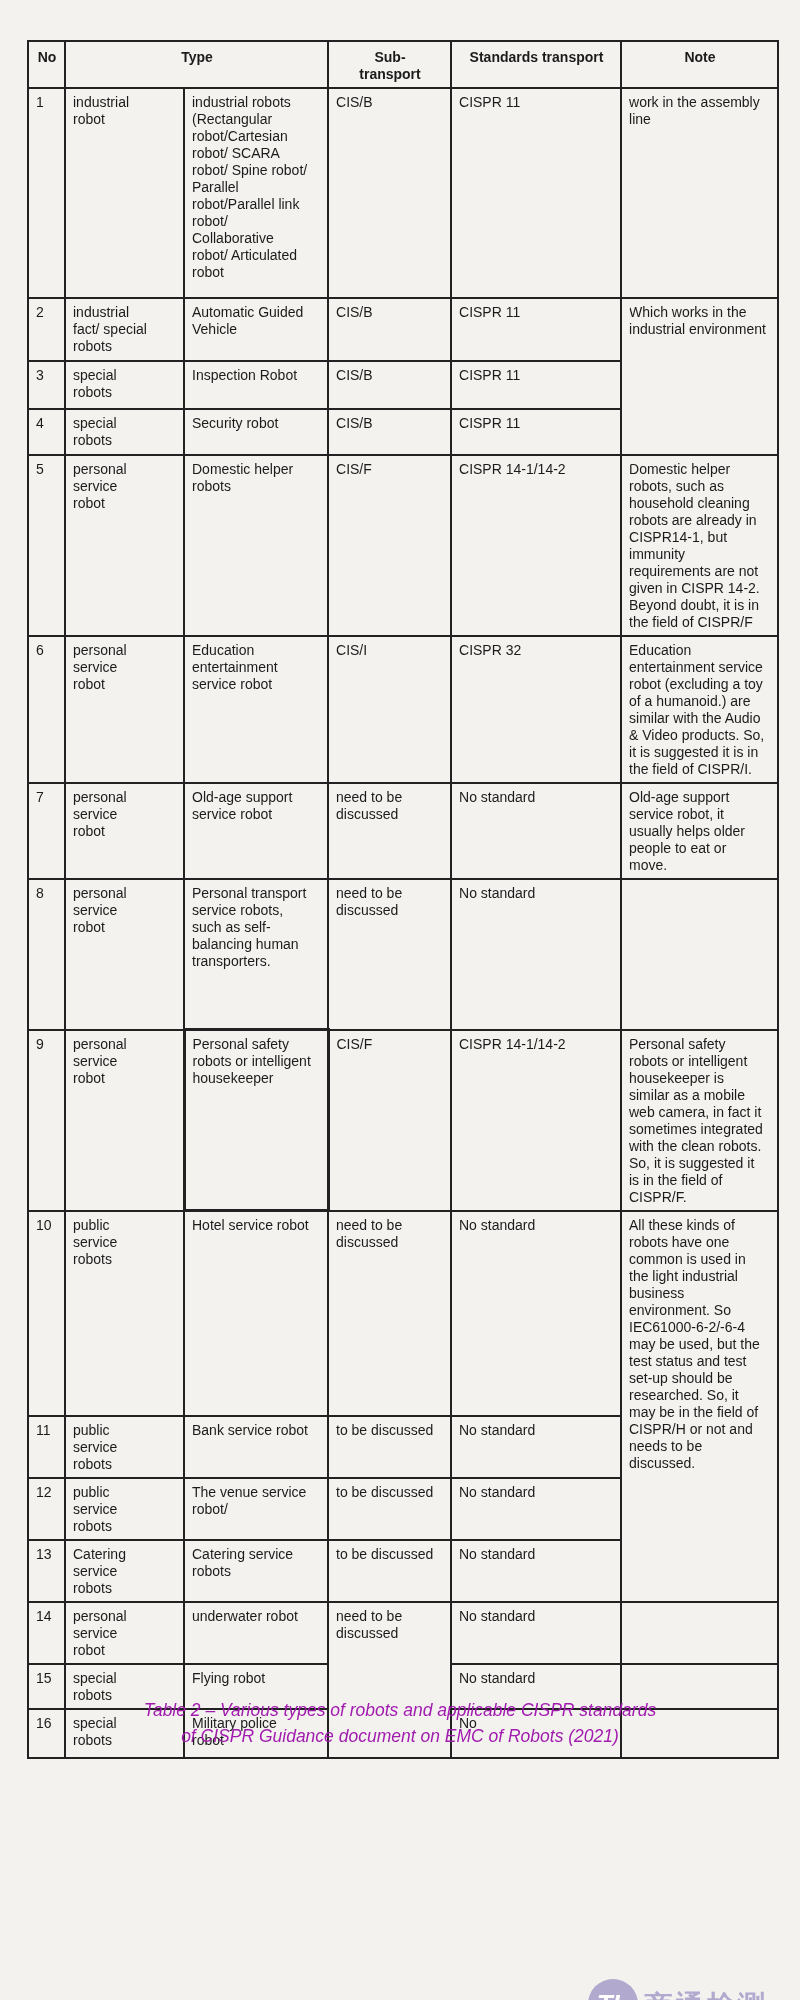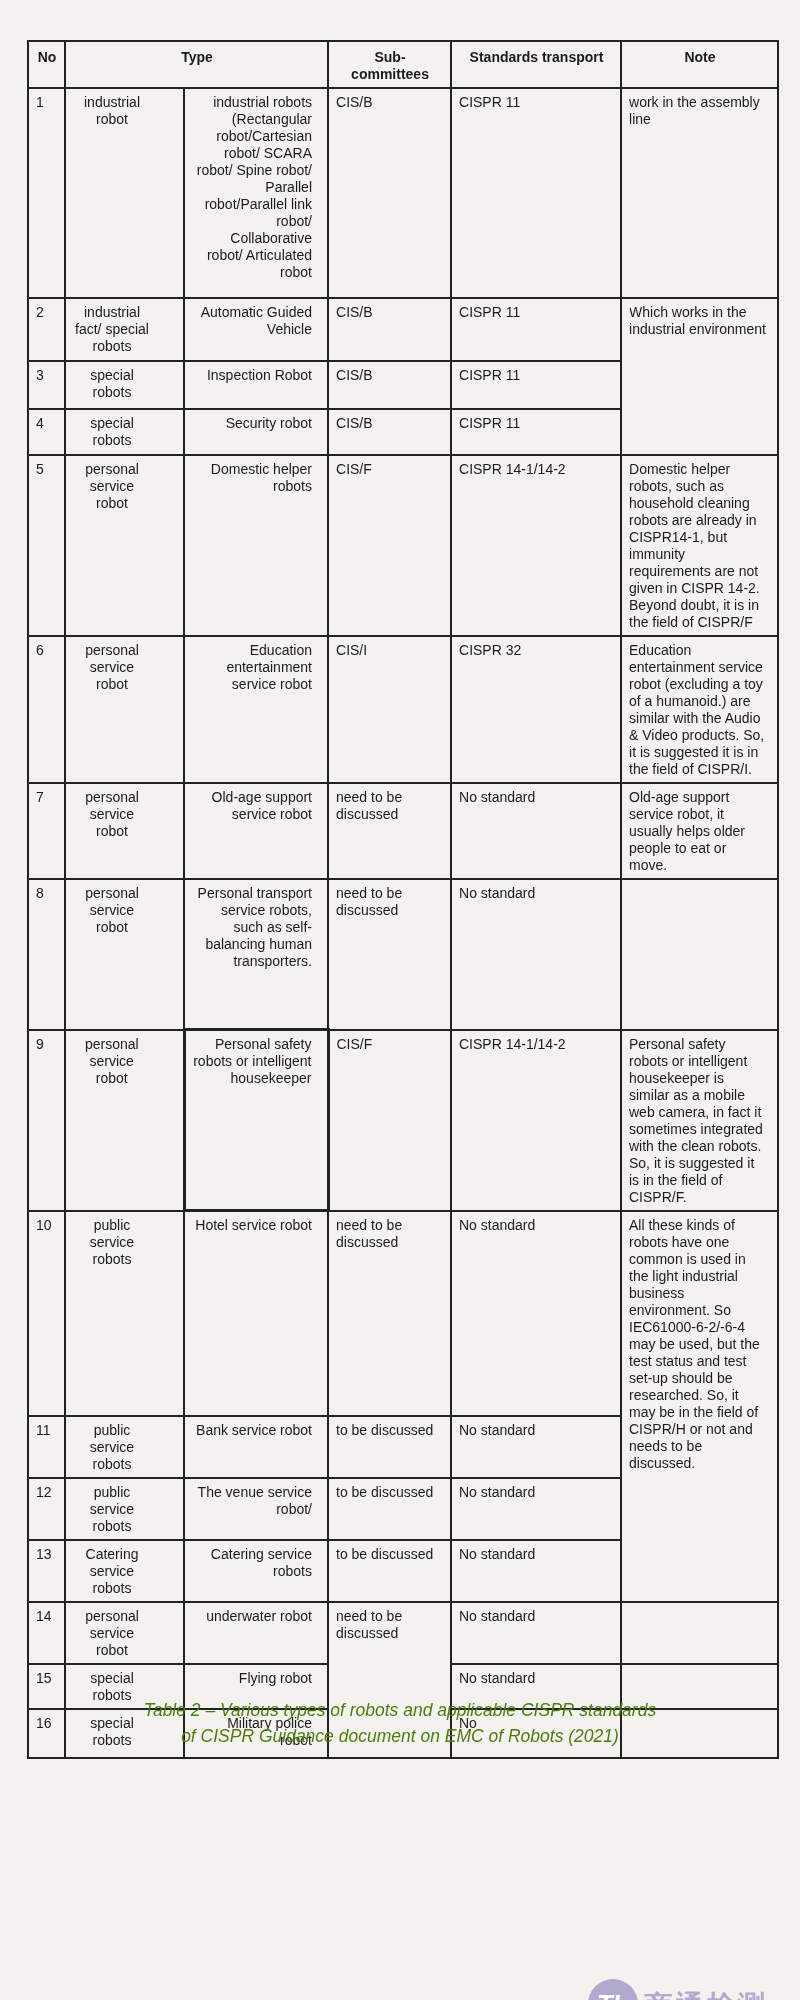--- a/index.html
+++ b/index.html
@@ -23,31 +23,31 @@
     font-size:14px; line-height:17px;
     text-align:left;
     overflow:hidden;
     word-wrap:break-word;
   }
   th {
     font-weight:bold; text-align:center;
     white-space:pre-line;
     padding-top:7px;
   }
-  td.ca { padding-right:32px;text-align:center; }   
-  td.cb { padding-right:15px;text-align:right; }   
+  td.ca { padding-right:32px; }   
+  td.cb { padding-right:15px; }   
   td.cnote { padding-right:9px;border-radius:28px; }
   
   #t1 tr.cut td { border-bottom:none; }
   
   td.thick { border-width:3px; }
   .caption {
     position:absolute; top:1697px; left:0; width:800px;
     text-align:center; font-style:italic;
-    font-size:17.5px; line-height:26px; color:#4d7c0f;
+    font-size:17.5px; line-height:26px; color:#a21caf;
   }
   .logo {
     position:absolute; top:1959px; right:20px;
     display:flex; align-items:center; gap:7px;
     color:#b2a9cf;
   }
   .logo-circle {
     width:50px; height:50px; border-radius:50%;
     background:#b2a9cf; color:#ffffff;
     display:flex; align-items:center; justify-content:center;
@@ -68,21 +68,21 @@
       <col style="width:144px">
     <col style="width:123px">
       <col style="width:170px">
       <col style="width:157px">
   </colgroup>
   <tbody>
       <tr style="height:45px">
     <th>No</th>
     <th colspan="2">Type</th>
     <th>Sub-
-committees</th>
+transport</th>
     <th>Standards transport</th>
     <th>Note</th>
   </tr>
   <tr style="height:210px">
     <td>1</td>
     <td class="ca">industrial robot</td>
     <td class="cb">industrial robots (Rectangular robot/Cartesian robot/ SCARA robot/ Spine robot/ Parallel robot/Parallel link robot/ Collaborative robot/ Articulated robot</td>
     <td>CIS/B</td>
     <td>CISPR 11</td>
     <td class="cnote">work in the assembly line</td>

